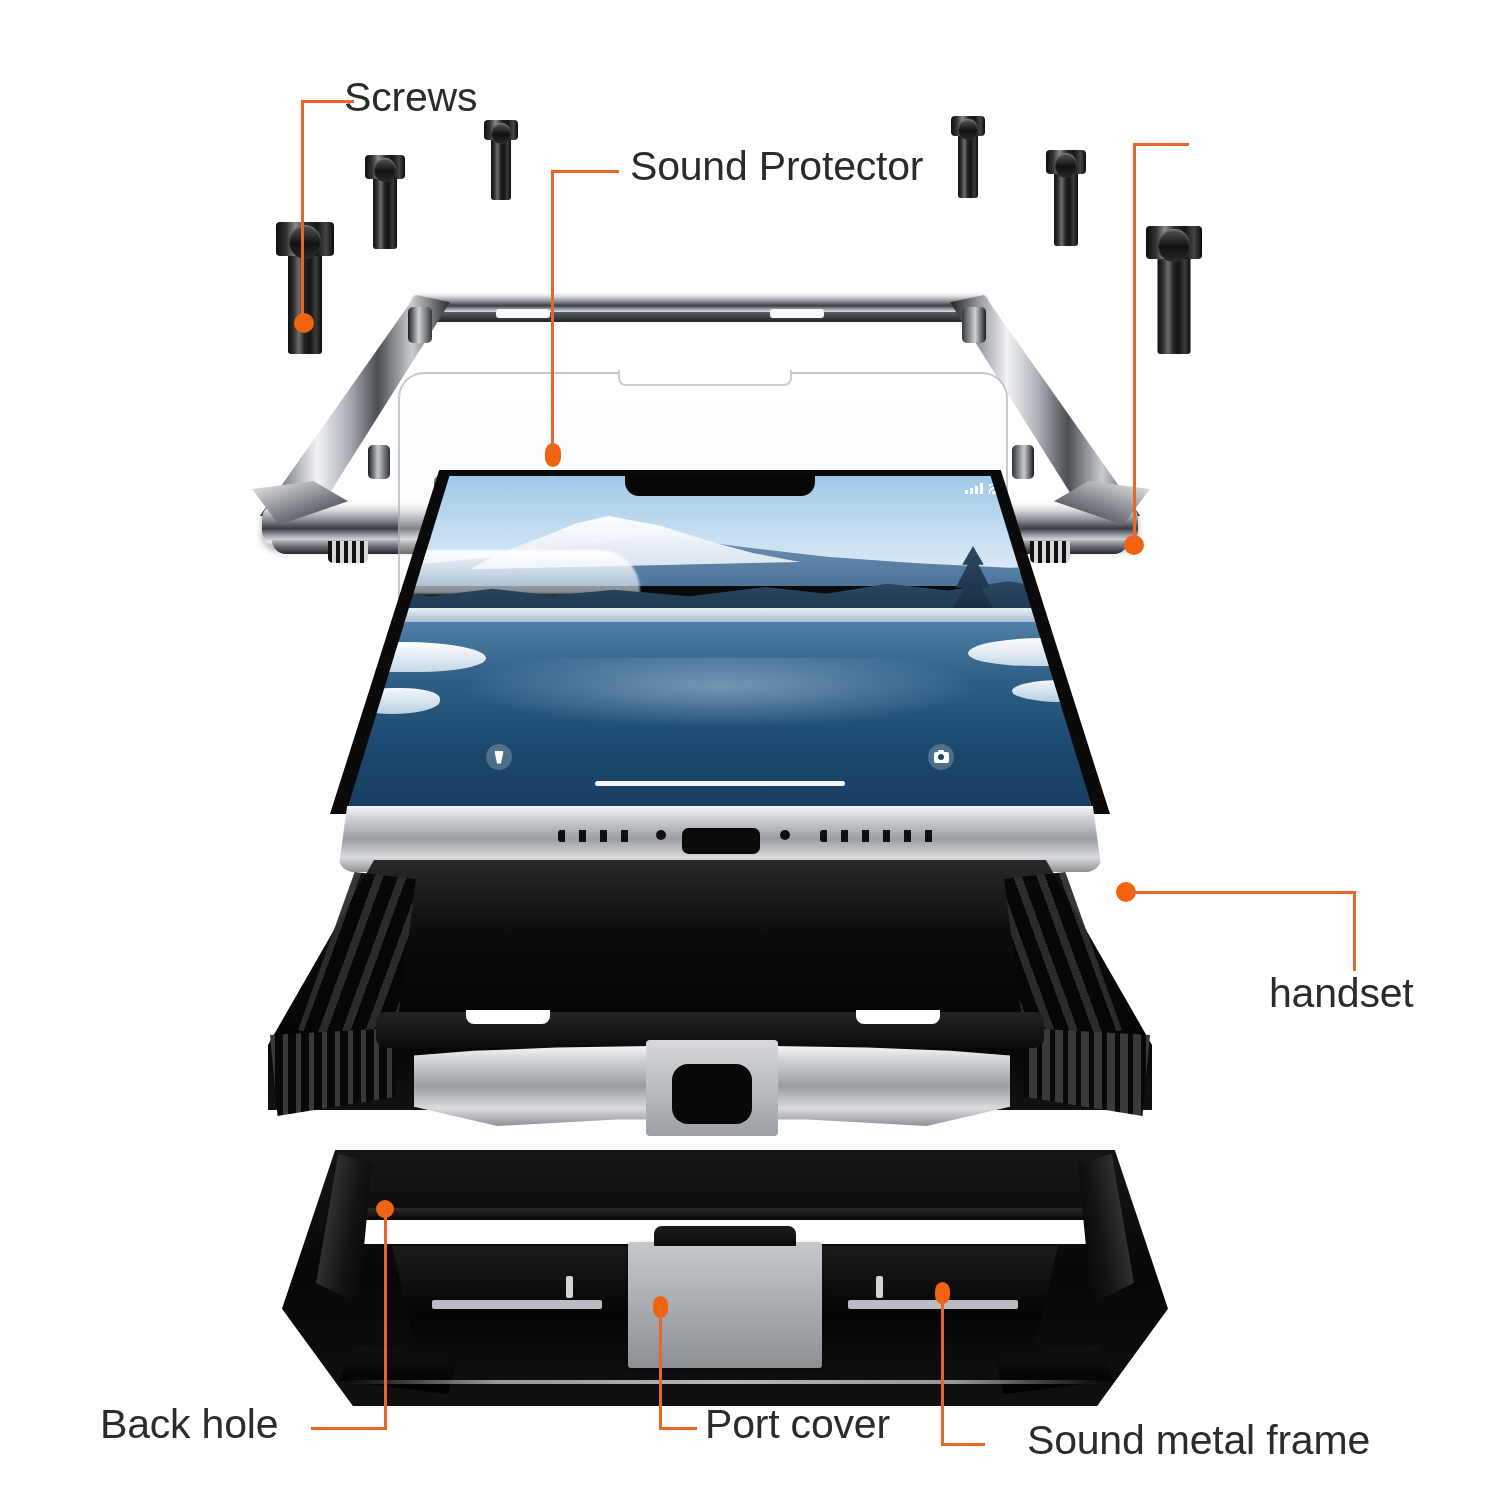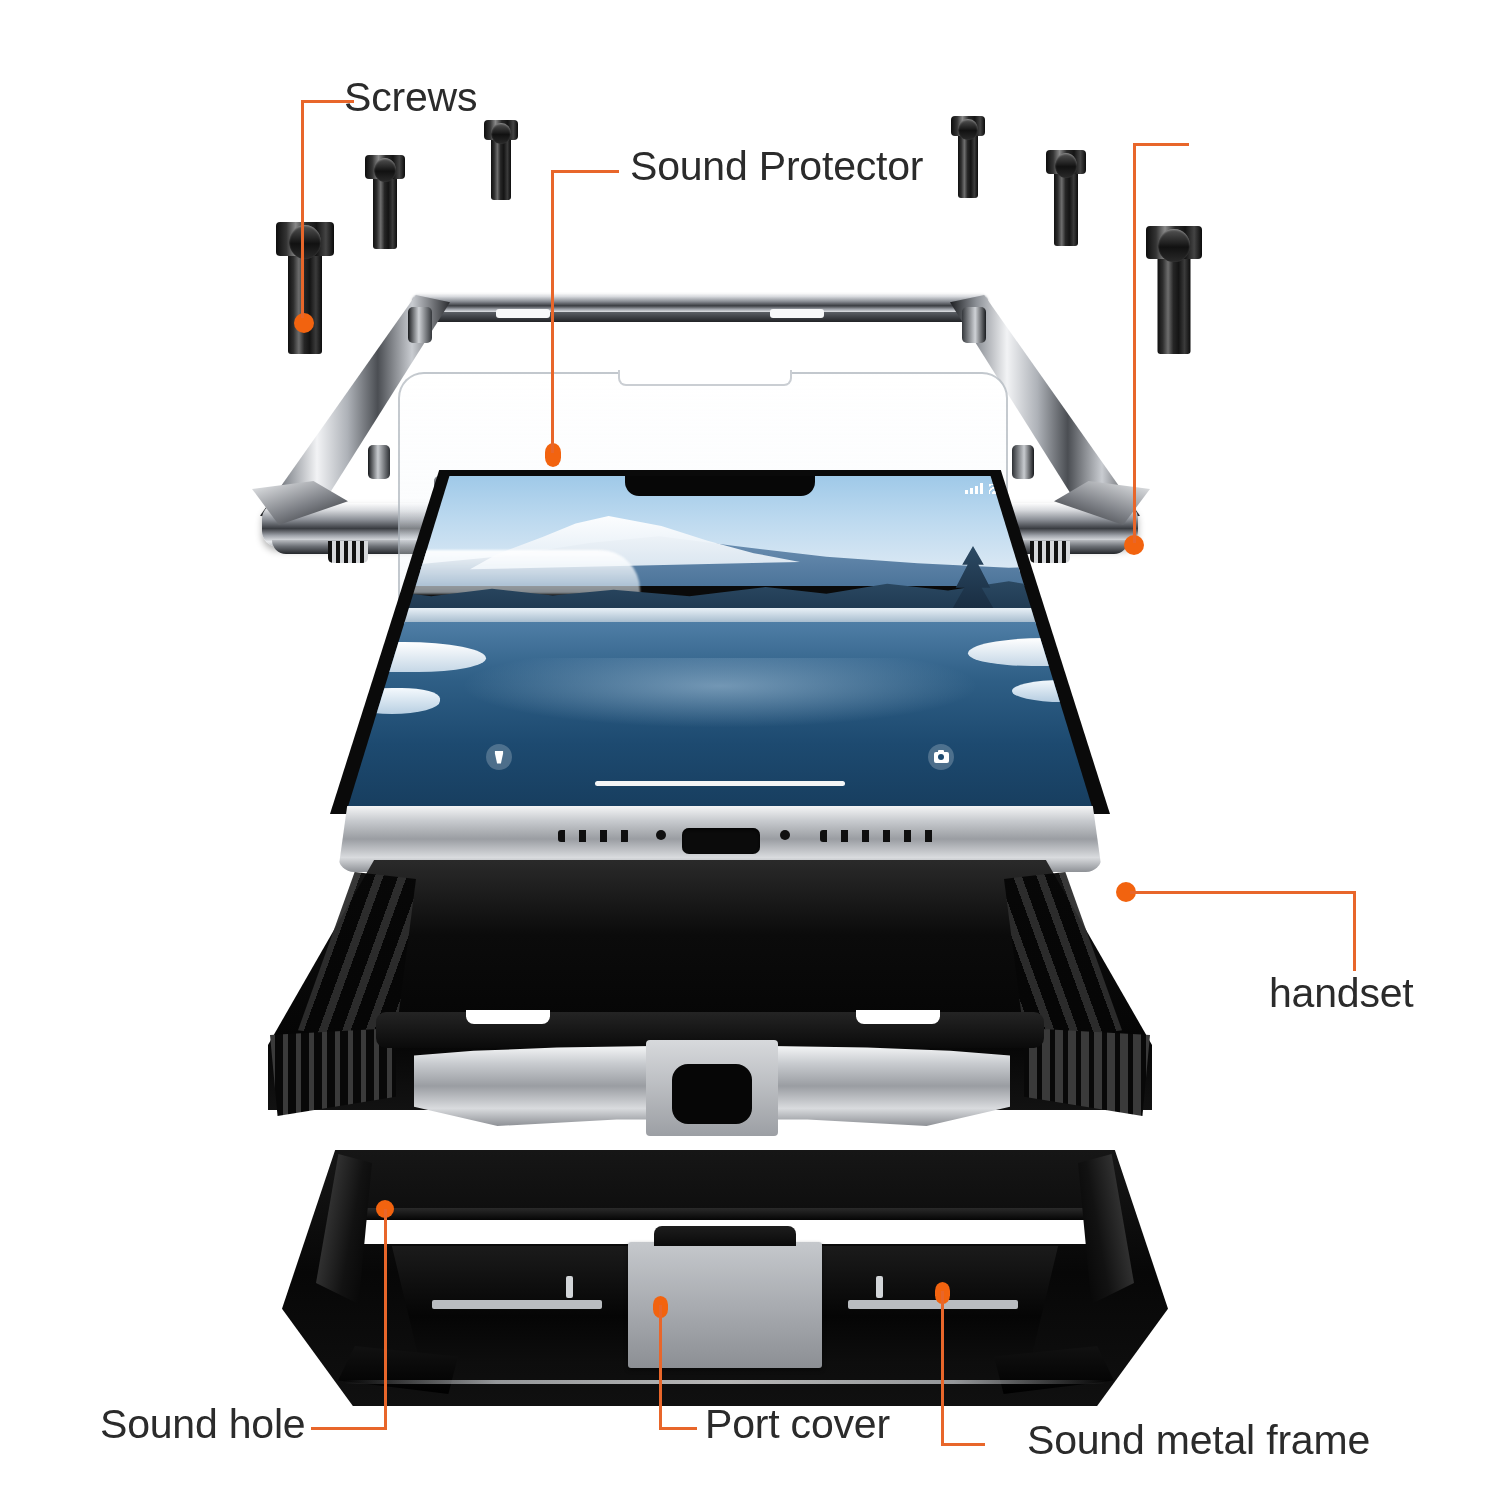--- a/index.html
+++ b/index.html
@@ -396,19 +396,19 @@
   <div class="lead v" style="left:941px;top:1291px;height:154px;"></div>
   <div class="lead h" style="left:941px;top:1443px;width:44px;"></div>
 
   <div class="lbl" style="left:344px;top:74px;">Screws</div>
 
   <div class="lbl" style="left:630px;top:143px;">Sound Protector</div>
 
 
   <div class="lbl" style="left:1257px;top:970px;margin-left:12px;">handset</div>
 
-  <div class="lbl" style="left:100px;top:1401px;">Sound hole</div>
+  <div class="lbl" style="left:100px;top:1401px;">Back hole</div>
 
   <div class="lbl" style="left:705px;top:1401px;">Port cover</div>
 
   <div class="lbl" style="left:1027px;top:1417px;">Sound metal frame</div>
 
 </div>
 
 </body></html>

